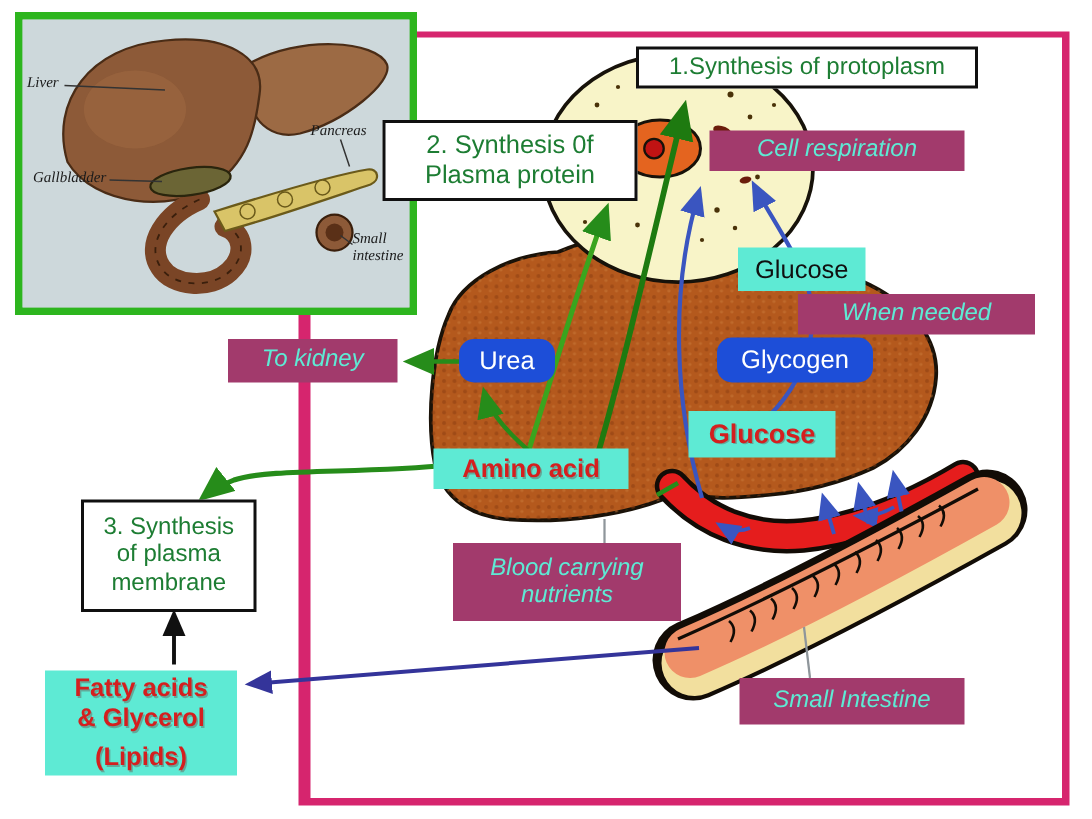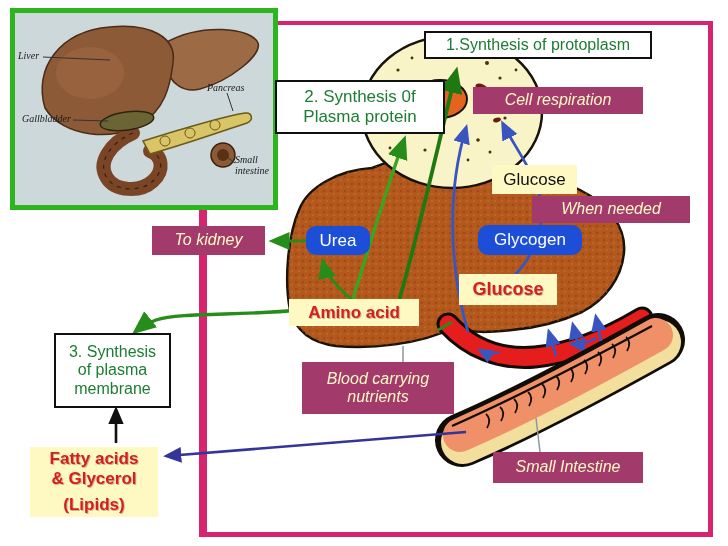--- a/index.html
+++ b/index.html
@@ -13,23 +13,23 @@
   
   .inset{position:absolute;left:10px;top:8px;width:268px;height:202px;box-sizing:border-box;
     border:5px solid #2db51e;background:#cdd8db;z-index:3;}
   .inset svg{position:absolute;left:0;top:0;width:258px;height:192px;}
   .inset-label{position:absolute;font-family:"Liberation Serif",serif;font-style:italic;
     font-size:10px;line-height:1.05;color:#1a1a1a;white-space:pre-line;}
   
   .box{position:absolute;z-index:4;box-sizing:border-box;display:flex;flex-direction:column;
     align-items:center;justify-content:center;text-align:center;line-height:1.15;white-space:pre-line;}
   .white-box{background:#ffffff;border:2px solid #101010;color:#1d7d33;}
-  .magenta-box{background:#a23a6c;color:#fef9c3;font-style:italic;}
+  .magenta-box{background:#a23a6c;color:#5eead4;font-style:italic;}
   .black-box{background:#1d4ed8;color:#ffffff;border-radius:10px;}
-  .blue-box{background:#fef9c3;color:#101010;}
+  .blue-box{background:#5eead4;color:#101010;}
   .red-text{color:#d41f1f;font-weight:bold;text-shadow:1px 1px 0 rgba(110,20,20,0.3);}
   .partial-ma{position:absolute;z-index:2;left:420px;top:131px;width:36px;height:23px;background:#fff;
     color:#8a8a8a;font-family:"Liberation Serif",serif;font-size:14px;display:flex;align-items:center;
     justify-content:center;z-index:2;}
 </style>
 </head>
 <body>
 
 <div class="stage">
 
@@ -179,21 +179,21 @@
     </svg>
     <div class="inset-label" style="left:3px;top:38px;">Liver</div>
     <div class="inset-label" style="left:7px;top:101px;">Gallbladder</div>
     <div class="inset-label" style="left:192px;top:70px;">Pancreas</div>
     <div class="inset-label" style="left:220px;top:142px;">Small
 intestine</div>
   </div>
 
   <div class="box white-box" style="left:424px;top:31px;width:228px;height:28px;font-size:16px;">1.Synthesis of protoplasm</div>
 
-  <div class="box white-box" style="left:255px;top:80px;width:170px;height:54px;font-size:17px;border-width:2.5px;margin-left:20px;">2. Synthesis 0f
+  <div class="box white-box" style="left:255px;top:80px;width:170px;height:54px;font-size:17px;border-width:2.5px;">2. Synthesis 0f
 Plasma protein</div>
 
   <div class="box magenta-box" style="left:473px;top:87px;width:170px;height:27px;font-size:16px;">Cell respiration</div>
 
   <div class="box blue-box" style="left:492px;top:165px;width:85px;height:29px;font-size:17px;">Glucose</div>
 
   <div class="box magenta-box" style="left:532px;top:196px;width:158px;height:27px;font-size:16px;">When needed</div>
 
   <div class="box black-box" style="left:306px;top:226px;width:64px;height:29px;font-size:17px;">Urea</div>
 

